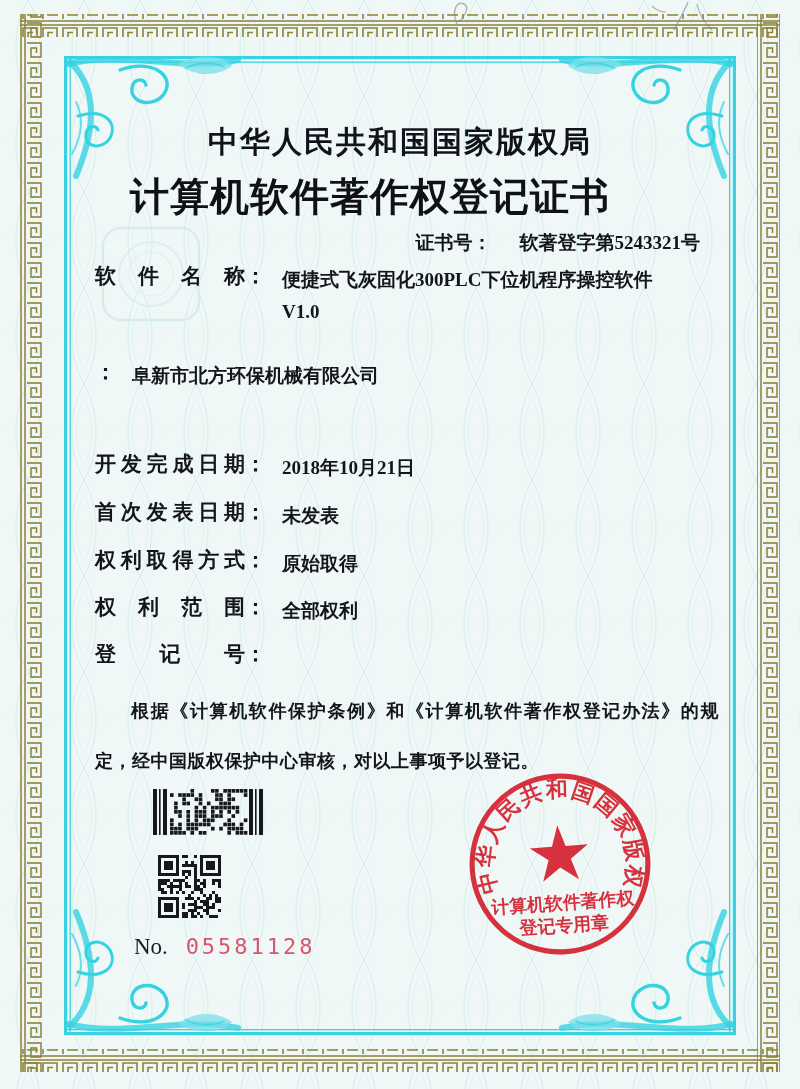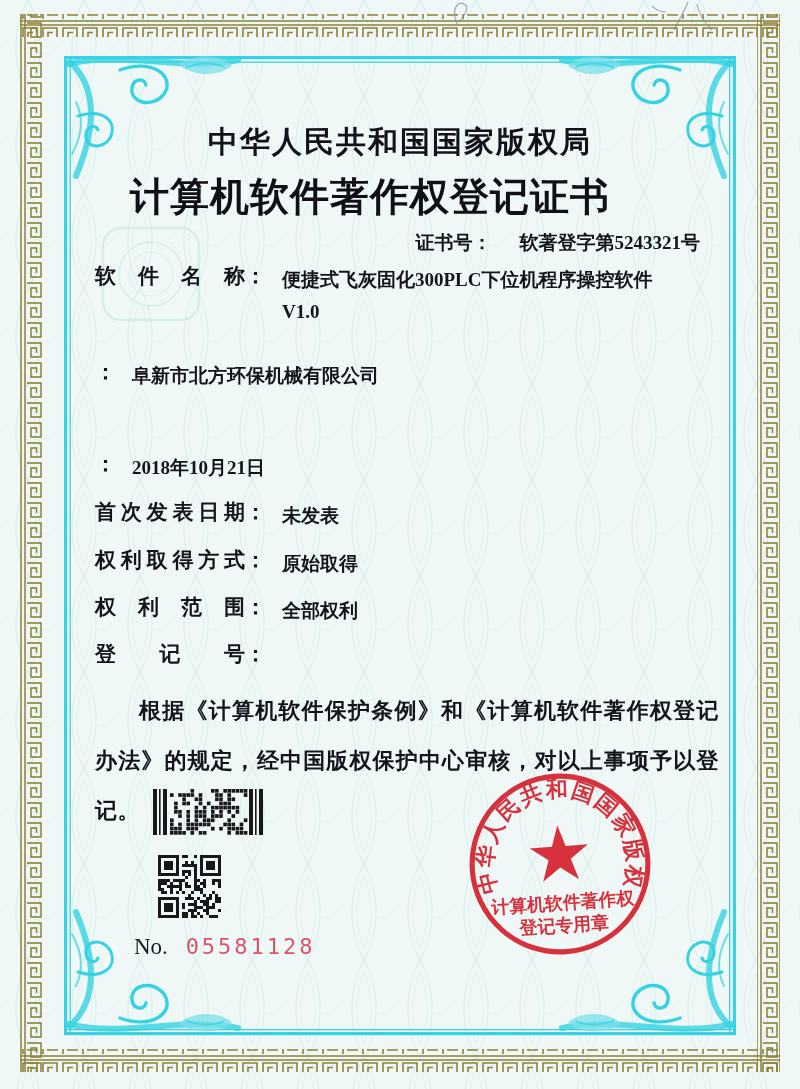--- a/index.html
+++ b/index.html
@@ -40,21 +40,21 @@
   .row-name{top:262px;}
   .row-owner{top:358px;}
   .row-dev{top:450px;}
   .row-pub{top:498px;}
   .row-acq{top:546px;font-family:Liberation Serif, serif;}
   .row-scope{top:593px;}
   .row-reg{top:640px;}
 
   .statement{
     left:95px;top:686px;width:624px;
-    font-size:22px;font-weight:700;line-height:50px;
+    font-size:18px;font-weight:700;line-height:50px;
     text-indent:2em;text-align:justify;letter-spacing:0.5px;color:#14141c;
   }
 
   #barcode{position:absolute;left:153px;top:789px;z-index:2;}
   #qrcode{position:absolute;left:158px;top:855px;z-index:2;}
 
   .serial{left:134px;top:934px;font-size:23px;z-index:2;}
   .serial .no-lbl{color:#1b1b24;font-weight:400;}
   .serial .no-val{
     font-family:"DejaVu Sans Mono","Liberation Mono",monospace;
@@ -152,20 +152,21 @@
     <span class="flabel">软件名称</span>
       <span class="fcolon">：</span>
     <span class="fvalue">便捷式飞灰固化300PLC下位机程序操控软件
 V1.0</span>
   </div>
   <div class="frow row-owner">
       <span class="fcolon">：</span>
     <span class="fvalue">阜新市北方环保机械有限公司</span>
   </div>
   <div class="frow row-dev">
+    <span class="flabel">开发完成日期</span>
       <span class="fcolon">：</span>
     <span class="fvalue">2018年10月21日</span>
   </div>
   <div class="frow row-pub">
     <span class="flabel">首次发表日期</span>
       <span class="fcolon">：</span>
     <span class="fvalue">未发表</span>
   </div>
   <div class="frow row-acq">
     <span class="flabel">权利取得方式</span>

